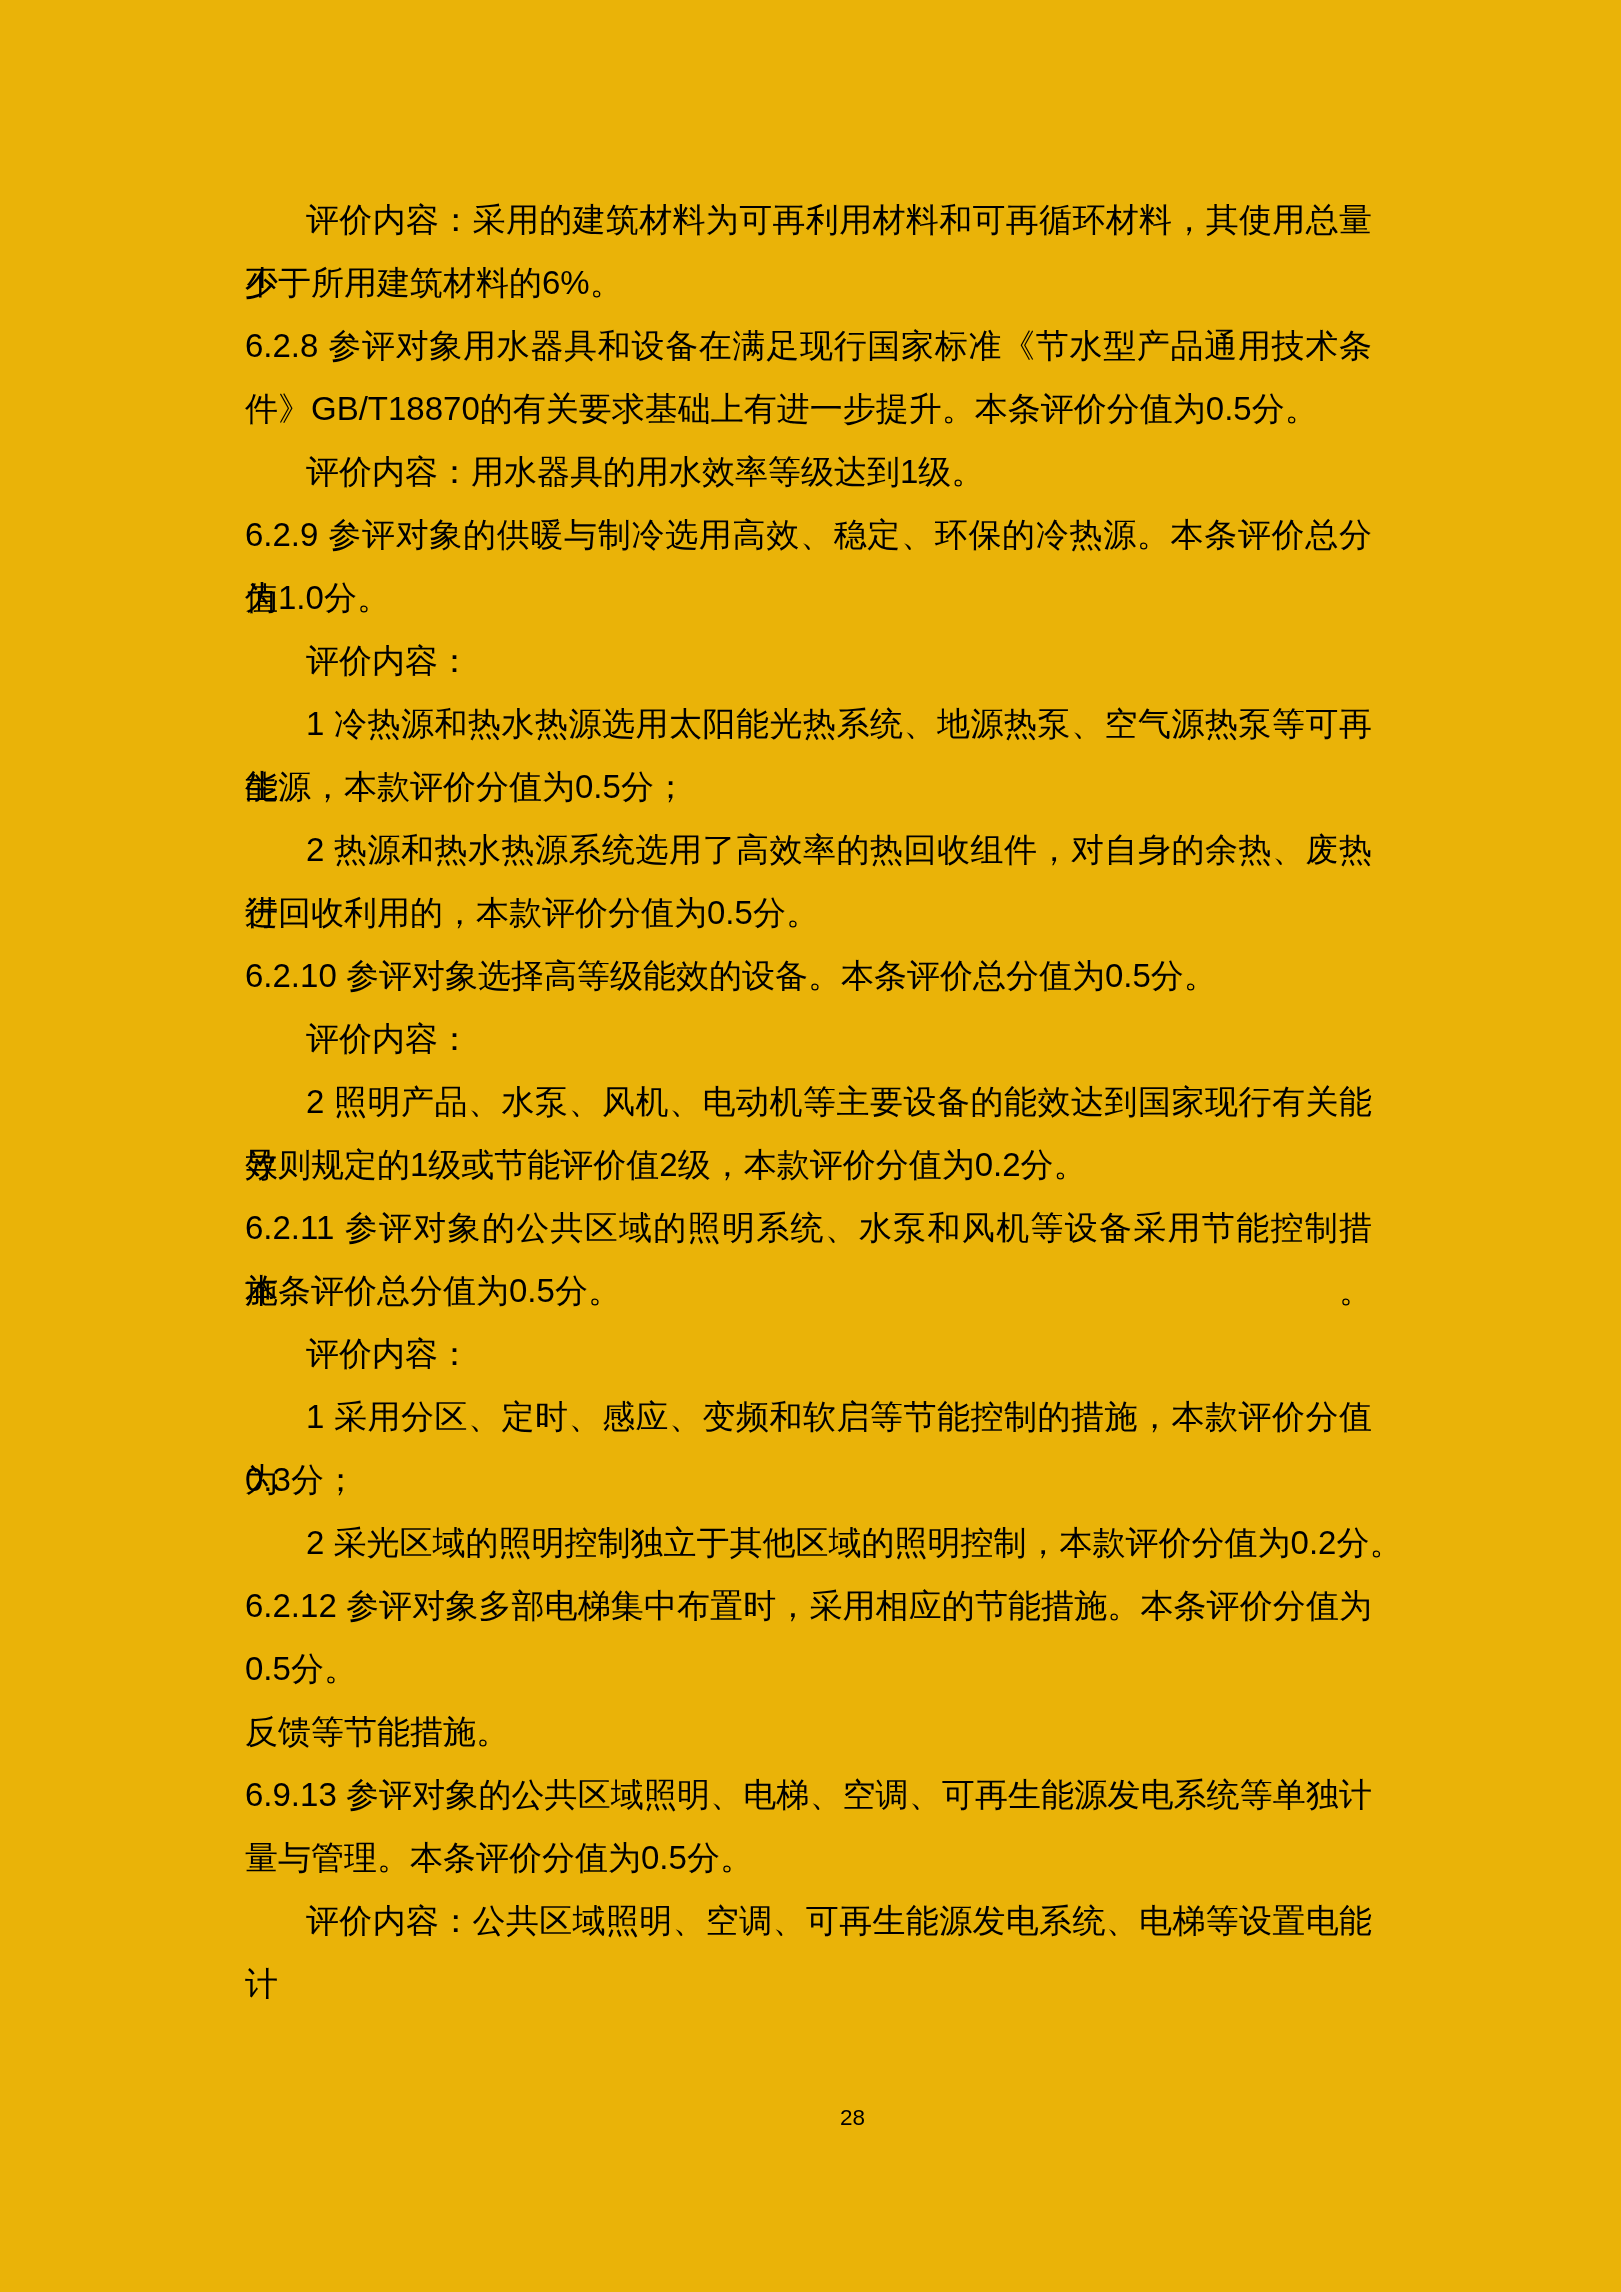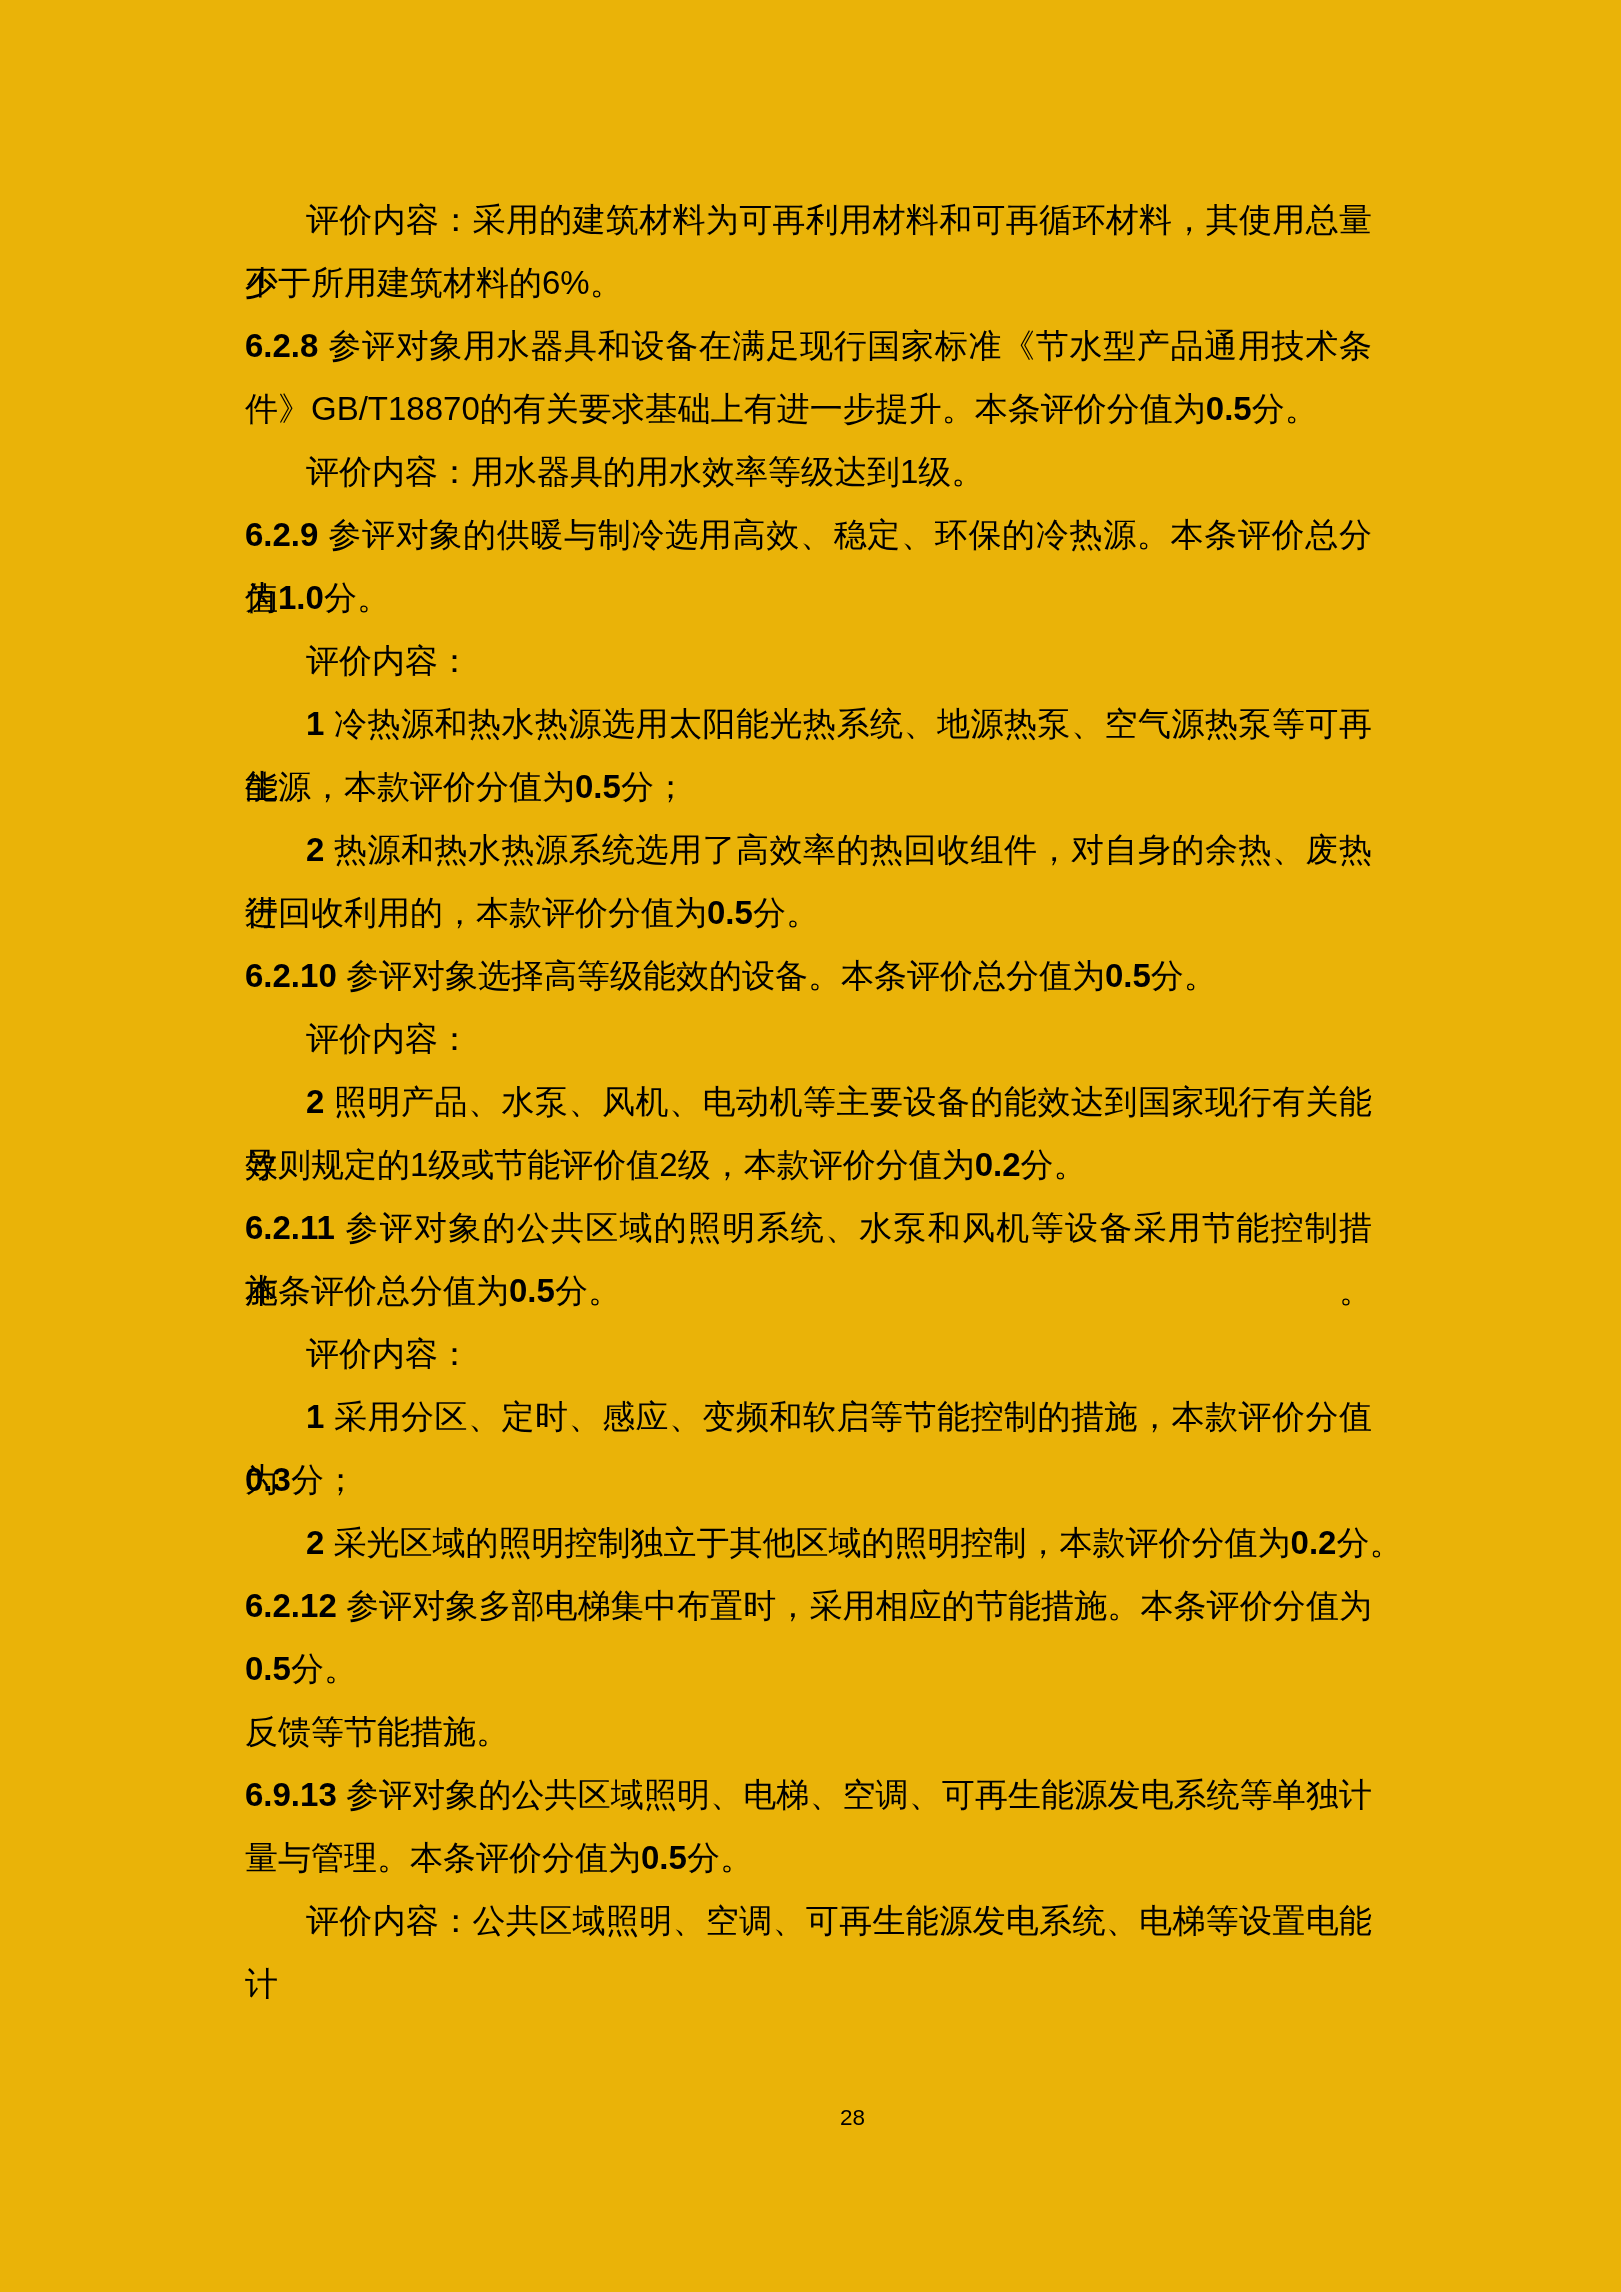--- a/index.html
+++ b/index.html
@@ -42,21 +42,21 @@
   .line.fill {
     white-space: normal;
     text-align: justify;
     text-align-last: justify;
   }
   
   .line.indent {
     text-indent: 61px;
   }
   .b {
-    font-weight: 700;
+    font-weight: 400;
   }
   .footer {
     position: absolute;
     left: 0;
     top: 2096px;
     width: 1621px;
     height: 43px;
     line-height: 43px;
     text-align: center;
     font-size: 22.5px;

